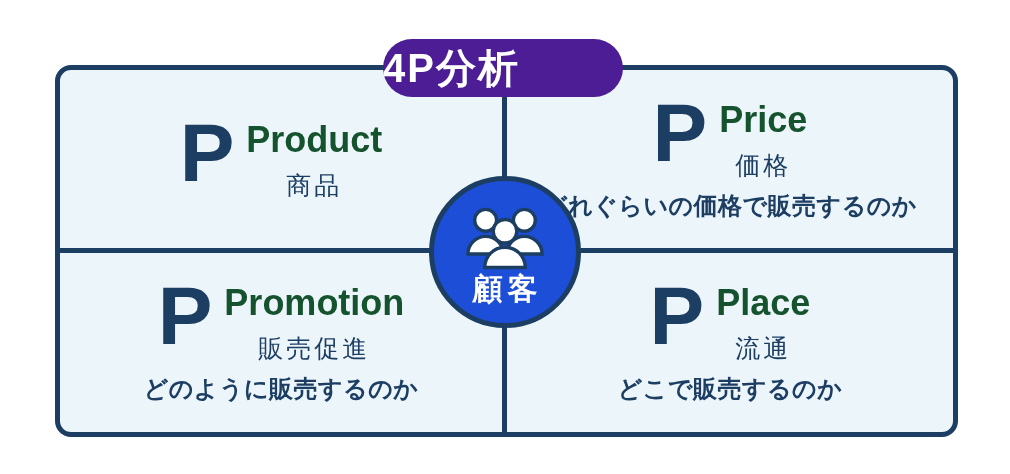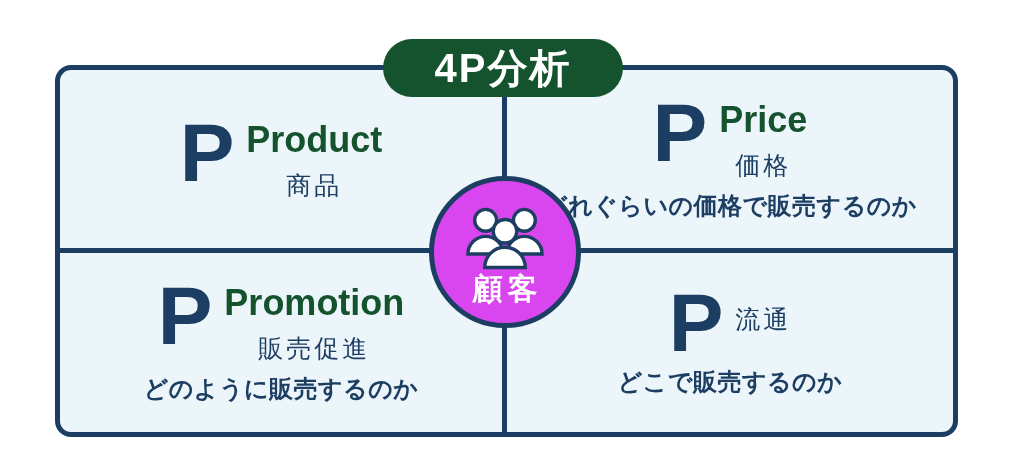--- a/index.html
+++ b/index.html
@@ -24,22 +24,22 @@
     background: #1d3e63;
   }
   .hline {
     position: absolute; left: 60px; top: 248px; width: 893px; height: 5px;
     background: #1d3e63;
   }
 
   
   .title-badge {
     position: absolute; left: 383px; top: 39px; width: 240px; height: 58px;
-    background: #14532d; border-radius: 29px;
-    display: flex; align-items: center; justify-content: center;
+    background: #4c1d95; border-radius: 29px;
+    display: flex; align-items: center; 
   }
   .title-badge span {
     color: #ffffff; font-size: 40px; font-weight: bold; letter-spacing: 2px;
     line-height: 1;
   }
 
   
   .quad {
     position: absolute; display: flex; flex-direction: column;
     align-items: center; justify-content: center;
@@ -64,21 +64,21 @@
     letter-spacing: 3px; margin-top: 15px;
   }
   .desc {
     font-size: 24px; font-weight: bold; color: #1d3e63; letter-spacing: 0.5px;
     margin-top: 16px; line-height: 1;
   }
 
   
   .center-circle {
     position: absolute; left: 429px; top: 176px; width: 152px; height: 152px;
-    background: #d946ef; border: 5px solid #1d3e63; border-radius: 50%;
+    background: #1d4ed8; border: 5px solid #1d3e63; border-radius: 50%;
     display: flex; flex-direction: column; align-items: center; justify-content: center;
   }
   .people-icon { width: 88px; height: 64px; margin-top: 6px; }
   .center-label {
     color: #ffffff; font-size: 30px; font-weight: bold; letter-spacing: 5px;
     margin-top: 4px; margin-left: 5px; line-height: 1;
   }
 </style>
 </head>
 <body>
@@ -121,20 +121,21 @@
         <span class="jp-word">販売促進</span>
       </span>
     </div>
     <div class="desc">どのように販売するのか</div>
   </div>
 
   <div class="quad br">
     <div class="quad-head">
       <span class="big-p">P</span>
       <span class="head-col">
+        <span class="en-word">Place</span>
         <span class="jp-word">流通</span>
       </span>
     </div>
     <div class="desc">どこで販売するのか</div>
   </div>
 
   <div class="title-badge">
     <span>4P分析</span>
   </div>
 

